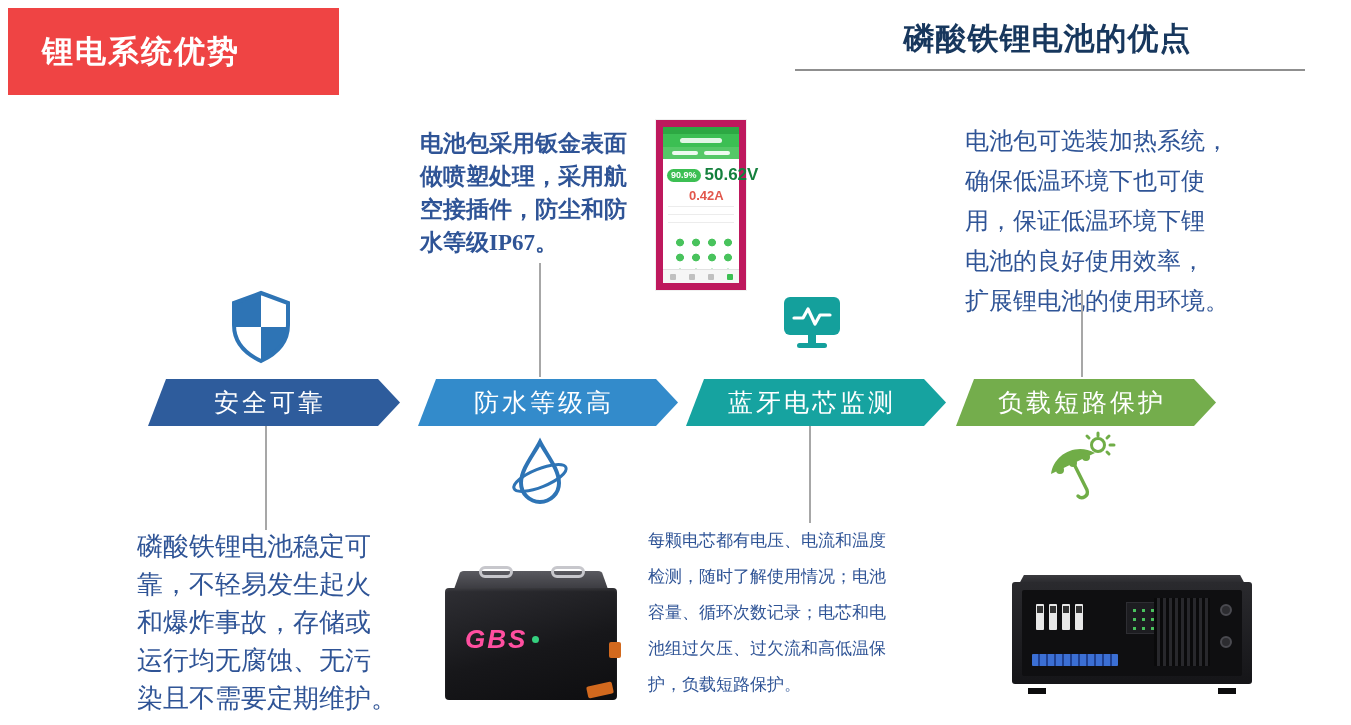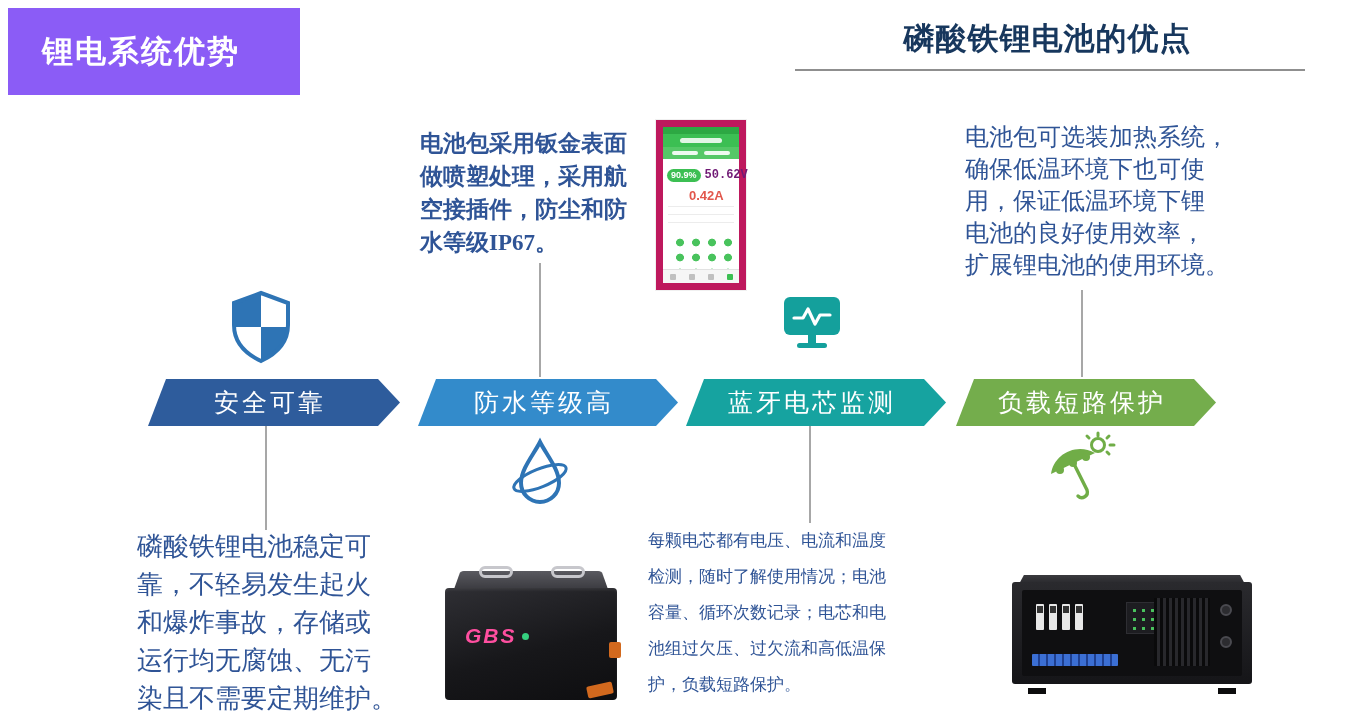--- a/index.html
+++ b/index.html
@@ -1,35 +1,35 @@
 <!DOCTYPE html>
 <html><head>
 <meta charset="utf-8">
 <style>
   * { margin:0; padding:0; box-sizing:border-box; }
   html,body { background:#ffffff; }
   body { font-family:"Liberation Sans","DejaVu Sans",sans-serif; }
   .canvas { position:relative; width:1351px; height:725px; background:#fff; overflow:hidden; }
 
   
-  .badge { position:absolute; left:8px; top:8px; width:292px; height:87px; background:#8b5cf6;
+  .badge { position:absolute; left:8px; top:8px; width:331px; height:87px; background:#ef4444;
            display:flex; align-items:center; padding-left:34px; }
   .badge span { color:#fff; font-size:31px; font-weight:bold; letter-spacing:2px; }
 
   
   .main-title { position:absolute; left:790px; top:18px; width:515px; text-align:center;
                 font-family:"Liberation Serif","DejaVu Serif",serif; font-size:31px; font-weight:bold;
                 color:#17375d; letter-spacing:1px; }
   .title-underline { position:absolute; left:795px; top:69px; width:510px; height:2px; background:#8f8f8f; }
 
   
   .note { position:absolute; white-space:pre-line; color:#2f5496;
           font-family:"Liberation Serif","DejaVu Serif",serif; }
   .note1 { left:420px; top:127px; width:240px; font-size:23px; line-height:33px;font-weight:bold; }
-  .note2 { left:965px; top:121px; width:300px; font-size:24px; line-height:32px; }
+  .note2 { left:965px; top:121px; width:300px; font-size:24px; line-height:40px; }
   .note3 { left:137px; top:528px; width:280px; font-size:26px; line-height:38px; }
   .note4 { left:648px; top:523px; width:400px; font-size:17px; line-height:36px; }
 
   
   .vline { position:absolute; width:2px; background:#a7a7a7; }
   .vl-a { left:265px; top:426px; height:104px; }
   .vl-b { left:539px; top:263px; height:114px; }
   .vl-c { left:809px; top:426px; height:97px; }
   .vl-d { left:1081px; top:290px; height:87px; }
 
@@ -50,41 +50,41 @@
   .phone { position:absolute; top:120px; width:90px; height:170px; background:#fff;
            border:7px solid #be185d; box-shadow:0 0 0 1px #f0f0f0; }
   .p1{left:656px;} .p2{left:845px;}
   .ph-status{height:7px;background:#2da843;}
   .ph-title{height:13px;background:#3cbf53;display:flex;align-items:center;justify-content:center;}
   .ph-title i{display:block;width:42px;height:5px;background:rgba(255,255,255,.85);border-radius:3px;}
   .ph-tabs{height:12px;background:#55c867;display:flex;align-items:center;justify-content:space-around;padding:0 6px;}
   .ph-tabs i{display:block;width:26px;height:4px;background:rgba(255,255,255,.9);border-radius:2px;}
   .ph-gauge{height:26px;display:flex;align-items:center;gap:4px;padding:0 4px;margin-top:3px;}
   .ph-pill{background:#3cbf53;color:#fff;font-size:9px;font-weight:bold;border-radius:8px;padding:2px 4px;line-height:1;white-space:nowrap;}
-  .ph-volt{font-size:12px;font-weight:bold;color:#701a75;font-family:Liberation Mono, monospace;}
+  .ph-volt{font-size:17px;font-weight:bold;color:#15803d;}
   .ph-current{height:17px;font-size:13px;font-weight:bold;color:#e2574c;padding-left:26px;}
   .ph-table{height:24px;margin:1px 5px;background:repeating-linear-gradient(to bottom,#ececec 0 1px,#ffffff 1px 8px);}
   .ph-cells{height:46px;margin:2px 5px;background-image:radial-gradient(circle,#49c35d 3.6px,transparent 4.2px);
             background-size:16px 15px;background-position:4px 3px;}
   .ph-nav{position:absolute;left:0;right:0;bottom:0;height:14px;background:#f6f6f6;border-top:1px solid #e2e2e2;
           display:flex;align-items:center;justify-content:space-around;}
   .ph-nav i{display:block;width:6px;height:6px;background:#c0c0c0;border-radius:1px;}
   .ph-nav i.on{background:#3cbf53;}
 
   
   .battery{position:absolute;left:445px;top:556px;width:172px;height:148px;}
   .bat-top{position:absolute;left:8px;top:0;width:156px;height:36px;background:linear-gradient(#5a5a60,#37373c);
            transform:perspective(260px) rotateX(50deg);transform-origin:center bottom;border-radius:4px;}
   .bat-handle{position:absolute;top:10px;width:34px;height:12px;border:3px solid #c7c7cc;border-radius:6px;}
   .bh1{left:34px;} .bh2{left:106px;}
   .bat-front{position:absolute;left:0;top:32px;width:172px;height:112px;border-radius:4px;
              background:linear-gradient(165deg,#2f2f34 0%,#17171a 55%,#0e0e10 100%);
              box-shadow:inset 0 2px 3px rgba(255,255,255,.08);}
   .bat-gbs{position:absolute;left:20px;top:36px;display:flex;align-items:center;gap:5px;}
-  .bat-gbs .g{font-size:21px;font-weight:bold;font-style:italic;letter-spacing:2px;color:#ff4fa0;}
+  .bat-gbs .g{font-size:26px;font-weight:bold;font-style:italic;letter-spacing:2px;color:#ff4fa0;}
   .bat-gbs .dot{width:7px;height:7px;border-radius:50%;background:#35d07f;}
   .bat-term{position:absolute;background:#d2691e;border-radius:2px;}
   .bt1{right:-4px;top:54px;width:12px;height:16px;}
   .bt2{right:4px;bottom:4px;width:26px;height:12px;transform:rotate(-12deg);}
 
   
   .rack{position:absolute;left:1012px;top:566px;width:240px;height:124px;}
   .rack-top{position:absolute;left:6px;top:0;width:228px;height:20px;background:linear-gradient(#3a3a3e,#242428);
             transform:perspective(300px) rotateX(55deg);transform-origin:center bottom;}
   .rack-body{position:absolute;left:0;top:16px;width:240px;height:102px;border-radius:3px;

